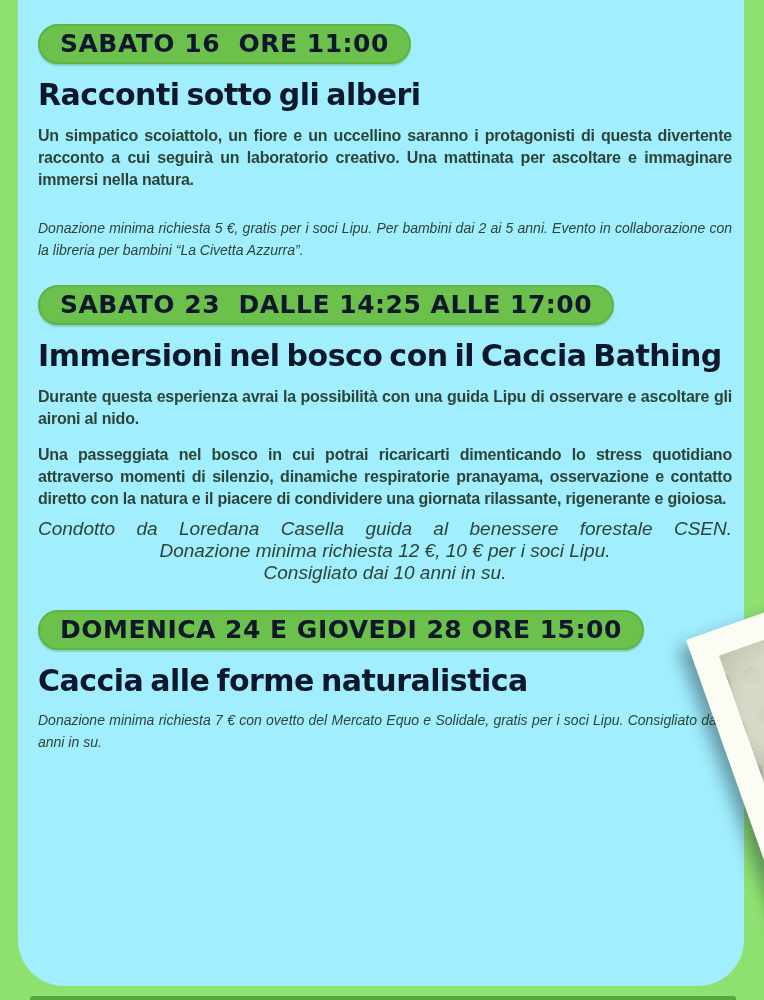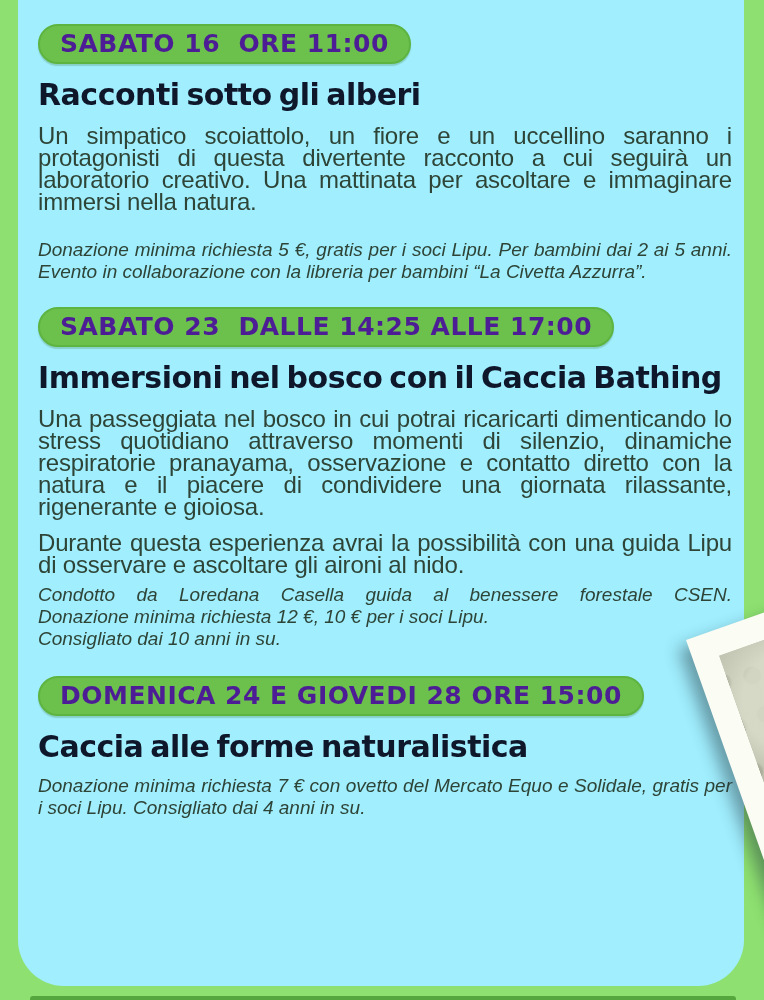--- a/index.html
+++ b/index.html
@@ -4,43 +4,43 @@
 <style>
   html,body{margin:0;padding:0;}
   body{font-family:"Liberation Sans",sans-serif;}
   .frame{position:relative;width:764px;height:1000px;background:#8ee170;overflow:hidden;}
   .panel{
     position:absolute;left:18px;top:0;width:726px;height:986px;
     background:#a0eefe;border-radius:0 0 46px 46px;
     padding:24px 12px 0 20px;box-sizing:border-box;z-index:1;
   }
   .pill{
-    display:inline-block;background:#6cc14d;color:#4c1d95;
+    display:inline-block;background:#6cc14d;color:#0f172a;
     border:2px solid #5eb440;border-radius:22px;
     font-family:"DejaVu Sans",sans-serif;font-weight:bold;
     font-size:25px;line-height:36px;padding:0 20px;letter-spacing:0.5px;
     box-shadow:0 2px 1px rgba(60,120,40,0.25);
   }
   .pill span{white-space:pre;}
   .title{
     margin:15px 0 0 0;color:#0f172a;
     font-family:"DejaVu Sans",sans-serif;font-weight:bold;
     font-size:30px;line-height:32px;letter-spacing:-0.5px;word-spacing:-3px;
   }
   .body-text{
-    margin:14px 0 0 0;color:#2e4437;font-weight:normal;
-    font-size:24px;line-height:22px;text-align:justify;text-align-last:left;
+    margin:14px 0 0 0;color:#2e4437;font-weight:bold;
+    font-size:16px;line-height:22px;text-align:justify;text-align-last:left;
     letter-spacing:-0.2px;
   }
   .body-text + .body-text{margin-top:0;}
   .note{
     margin:26px 0 0 0;color:#2e4437;font-style:italic;
-    font-size:19px;line-height:22px;text-align:justify;text-align-last:left;
+    font-size:14px;line-height:22px;text-align:justify;text-align-last:left;
   }
-  .note-line{margin:0;color:#2e4437;font-style:italic;font-size:19px;line-height:22px;}
+  .note-line{margin:0;color:#2e4437;font-style:italic;font-size:19px;line-height:22px;text-align:center;}
   .note-line.first{margin-top:8px;text-align:justify;text-align-last:justify;}
   .sec2{margin-top:24px;}
   .sec3{margin-top:26px;}
   .sec2 .body-text{margin-top:14px;}
   .sec3 .note{margin-top:12px;}
   .photo{
     position:absolute;left:686px;top:640px;width:300px;height:420px;
     background:#fbfcf4;padding:26px;box-sizing:border-box;
     transform:rotate(-19.5deg);transform-origin:0 0;
     box-shadow:-10px 6px 16px rgba(30,50,60,0.45);z-index:5;
@@ -82,22 +82,22 @@
       <h2 class="title">Racconti sotto gli alberi</h2>
       <p class="body-text">Un simpatico scoiattolo, un fiore e un uccellino saranno i protagonisti di questa divertente racconto a cui seguirà un laboratorio creativo. Una mattinata per ascoltare e immaginare immersi nella natura.</p>
       <p class="note">Donazione minima richiesta 5 €, gratis per i soci Lipu. Per bambini dai 2 ai 5 anni. Evento in collaborazione con la libreria per bambini “La Civetta Azzurra”.</p>
     </section>
 
     <section class="sec2">
       <div class="pill">
         <span>SABATO 23  DALLE 14:25 ALLE 17:00</span>
       </div>
       <h2 class="title">Immersioni nel bosco con il Caccia Bathing</h2>
+      <p class="body-text">Durante questa esperienza avrai la possibilità con una guida Lipu di osservare e ascoltare gli aironi al nido.</p>
       <p class="body-text">Una passeggiata nel bosco in cui potrai ricaricarti dimenticando lo stress quotidiano attraverso momenti di silenzio, dinamiche respiratorie pranayama, osservazione e contatto diretto con la natura e il piacere di condividere una giornata rilassante, rigenerante e gioiosa.</p>
-      <p class="body-text">Durante questa esperienza avrai la possibilità con una guida Lipu di osservare e ascoltare gli aironi al nido.</p>
       <p class="note-line first">Condotto da Loredana Casella guida al benessere forestale CSEN.</p>
       <p class="note-line">Donazione minima richiesta 12 €, 10 € per i soci Lipu.</p>
       <p class="note-line">Consigliato dai 10 anni in su.</p>
     </section>
 
     <section class="sec3">
       <div class="pill">
         <span>DOMENICA 24 E GIOVEDI 28 ORE 15:00</span>
       </div>
       <h2 class="title">Caccia alle forme naturalistica</h2>

